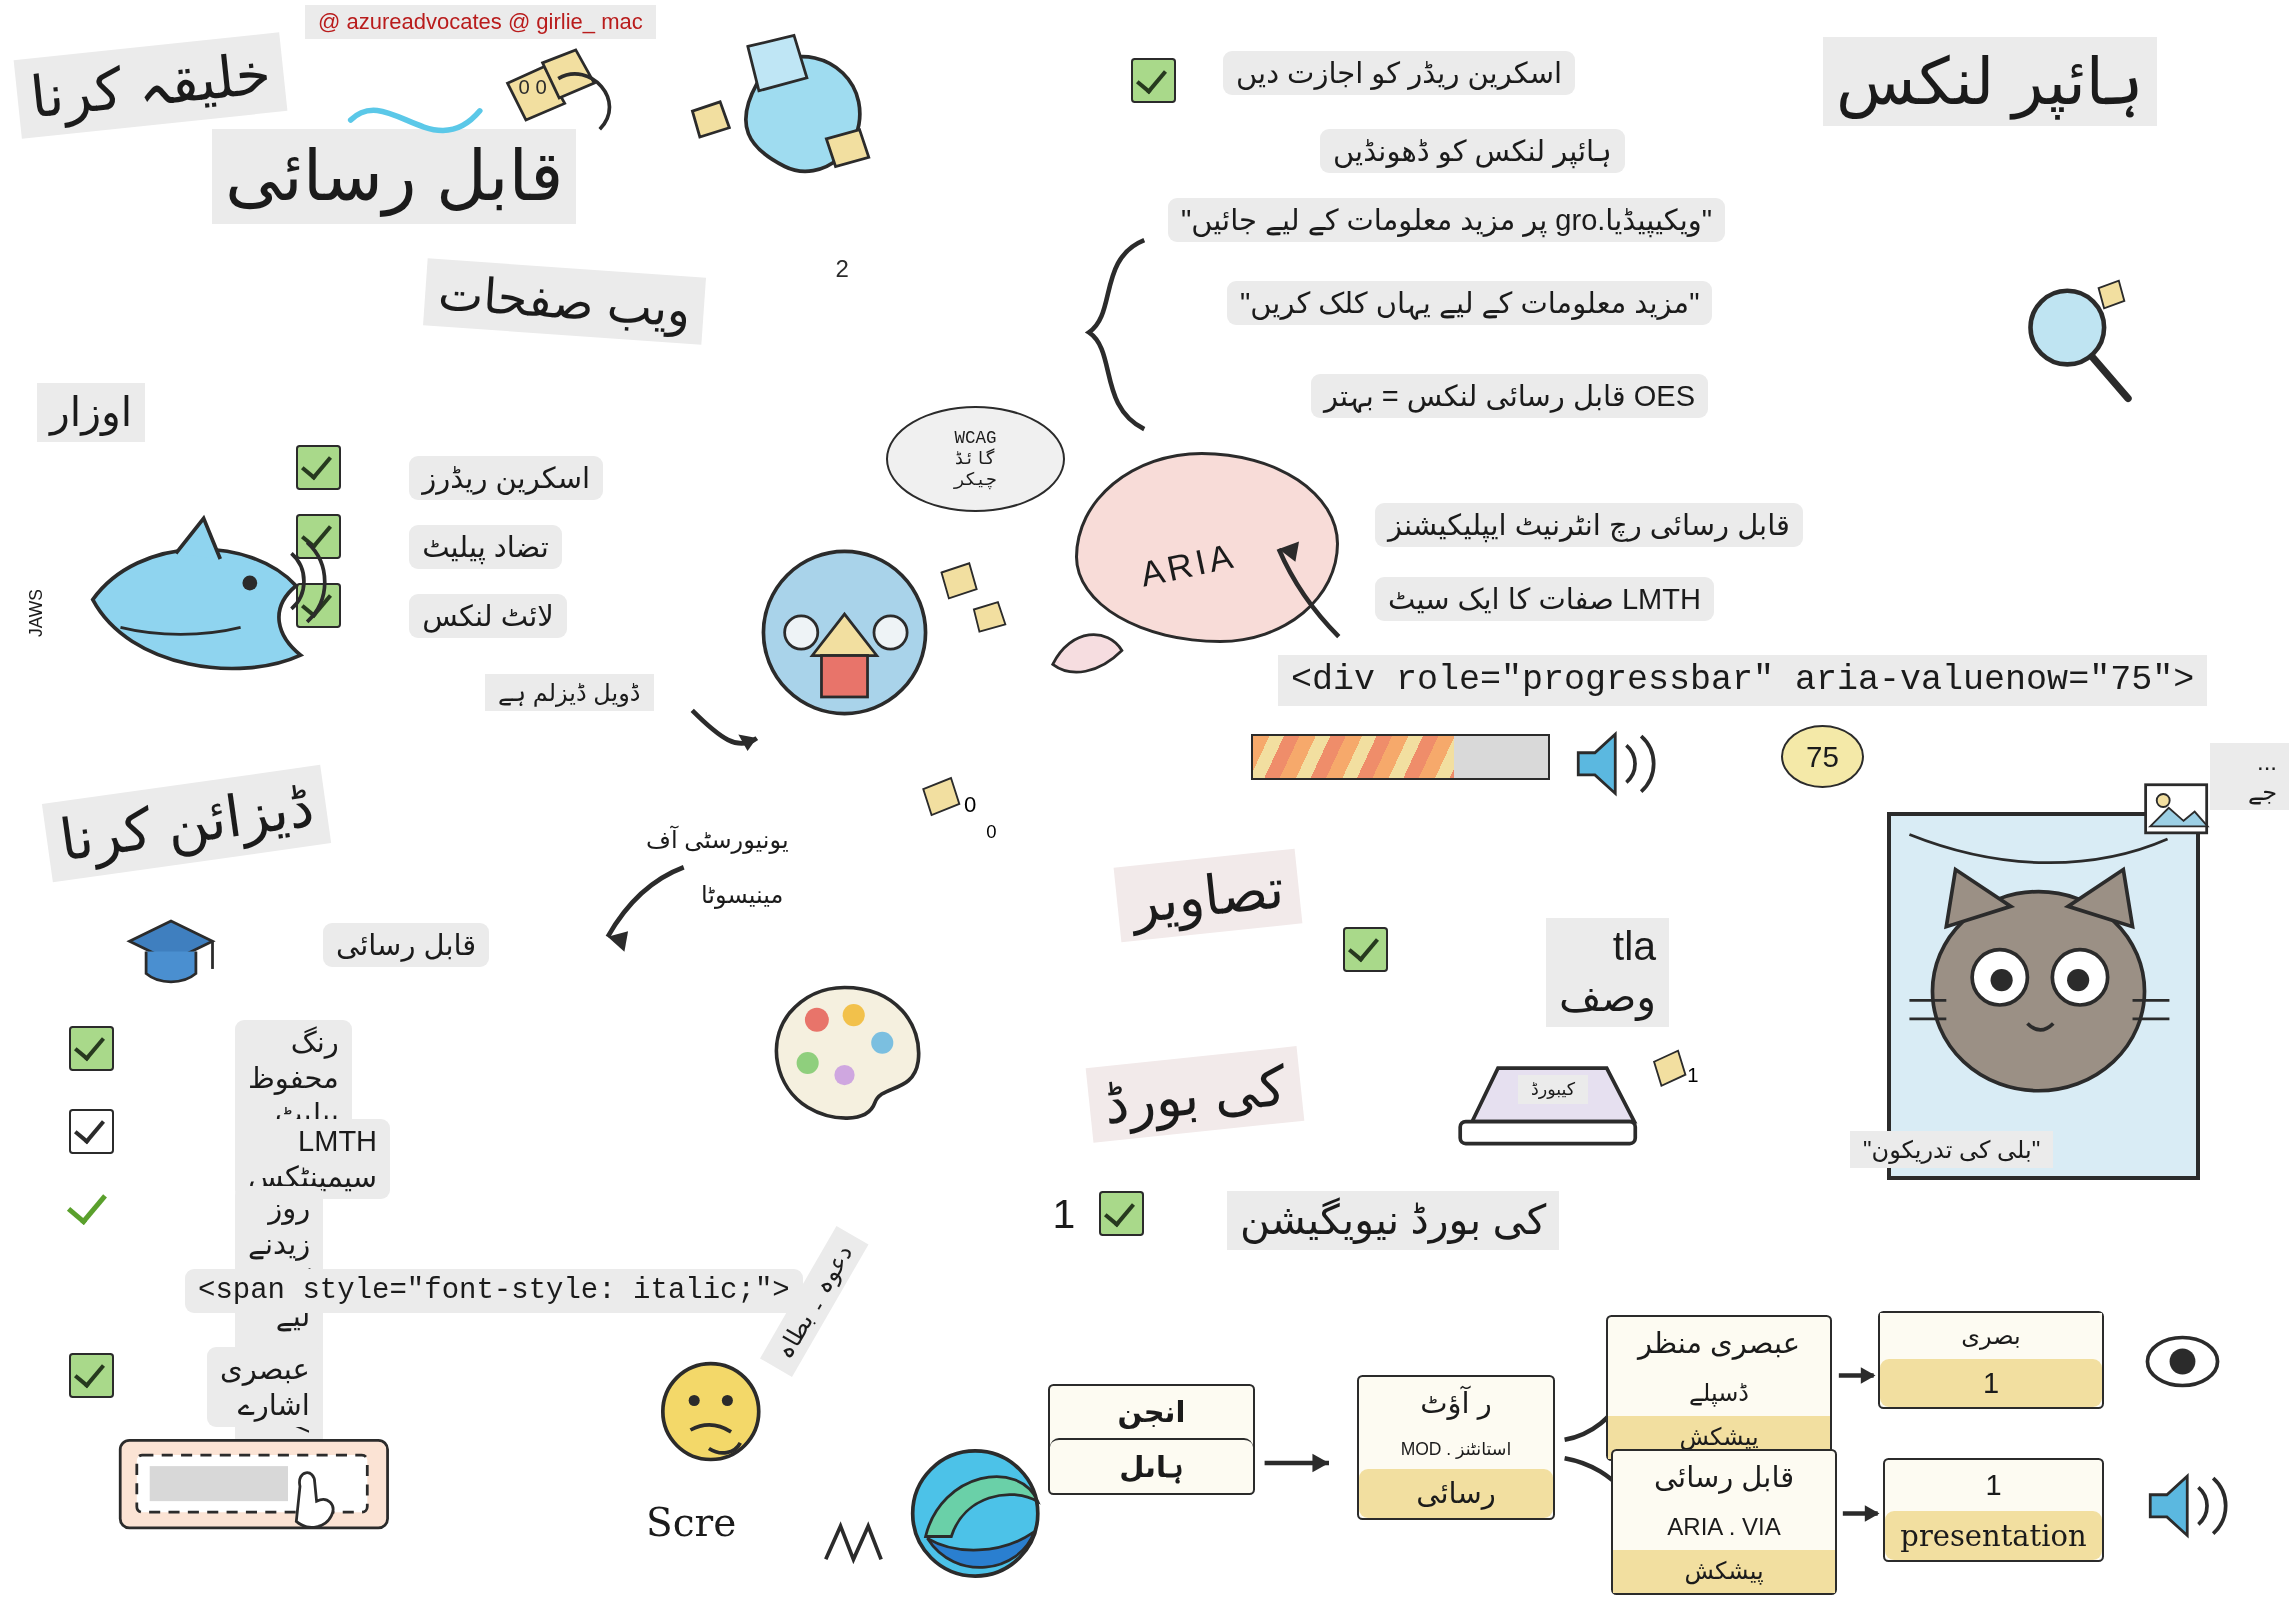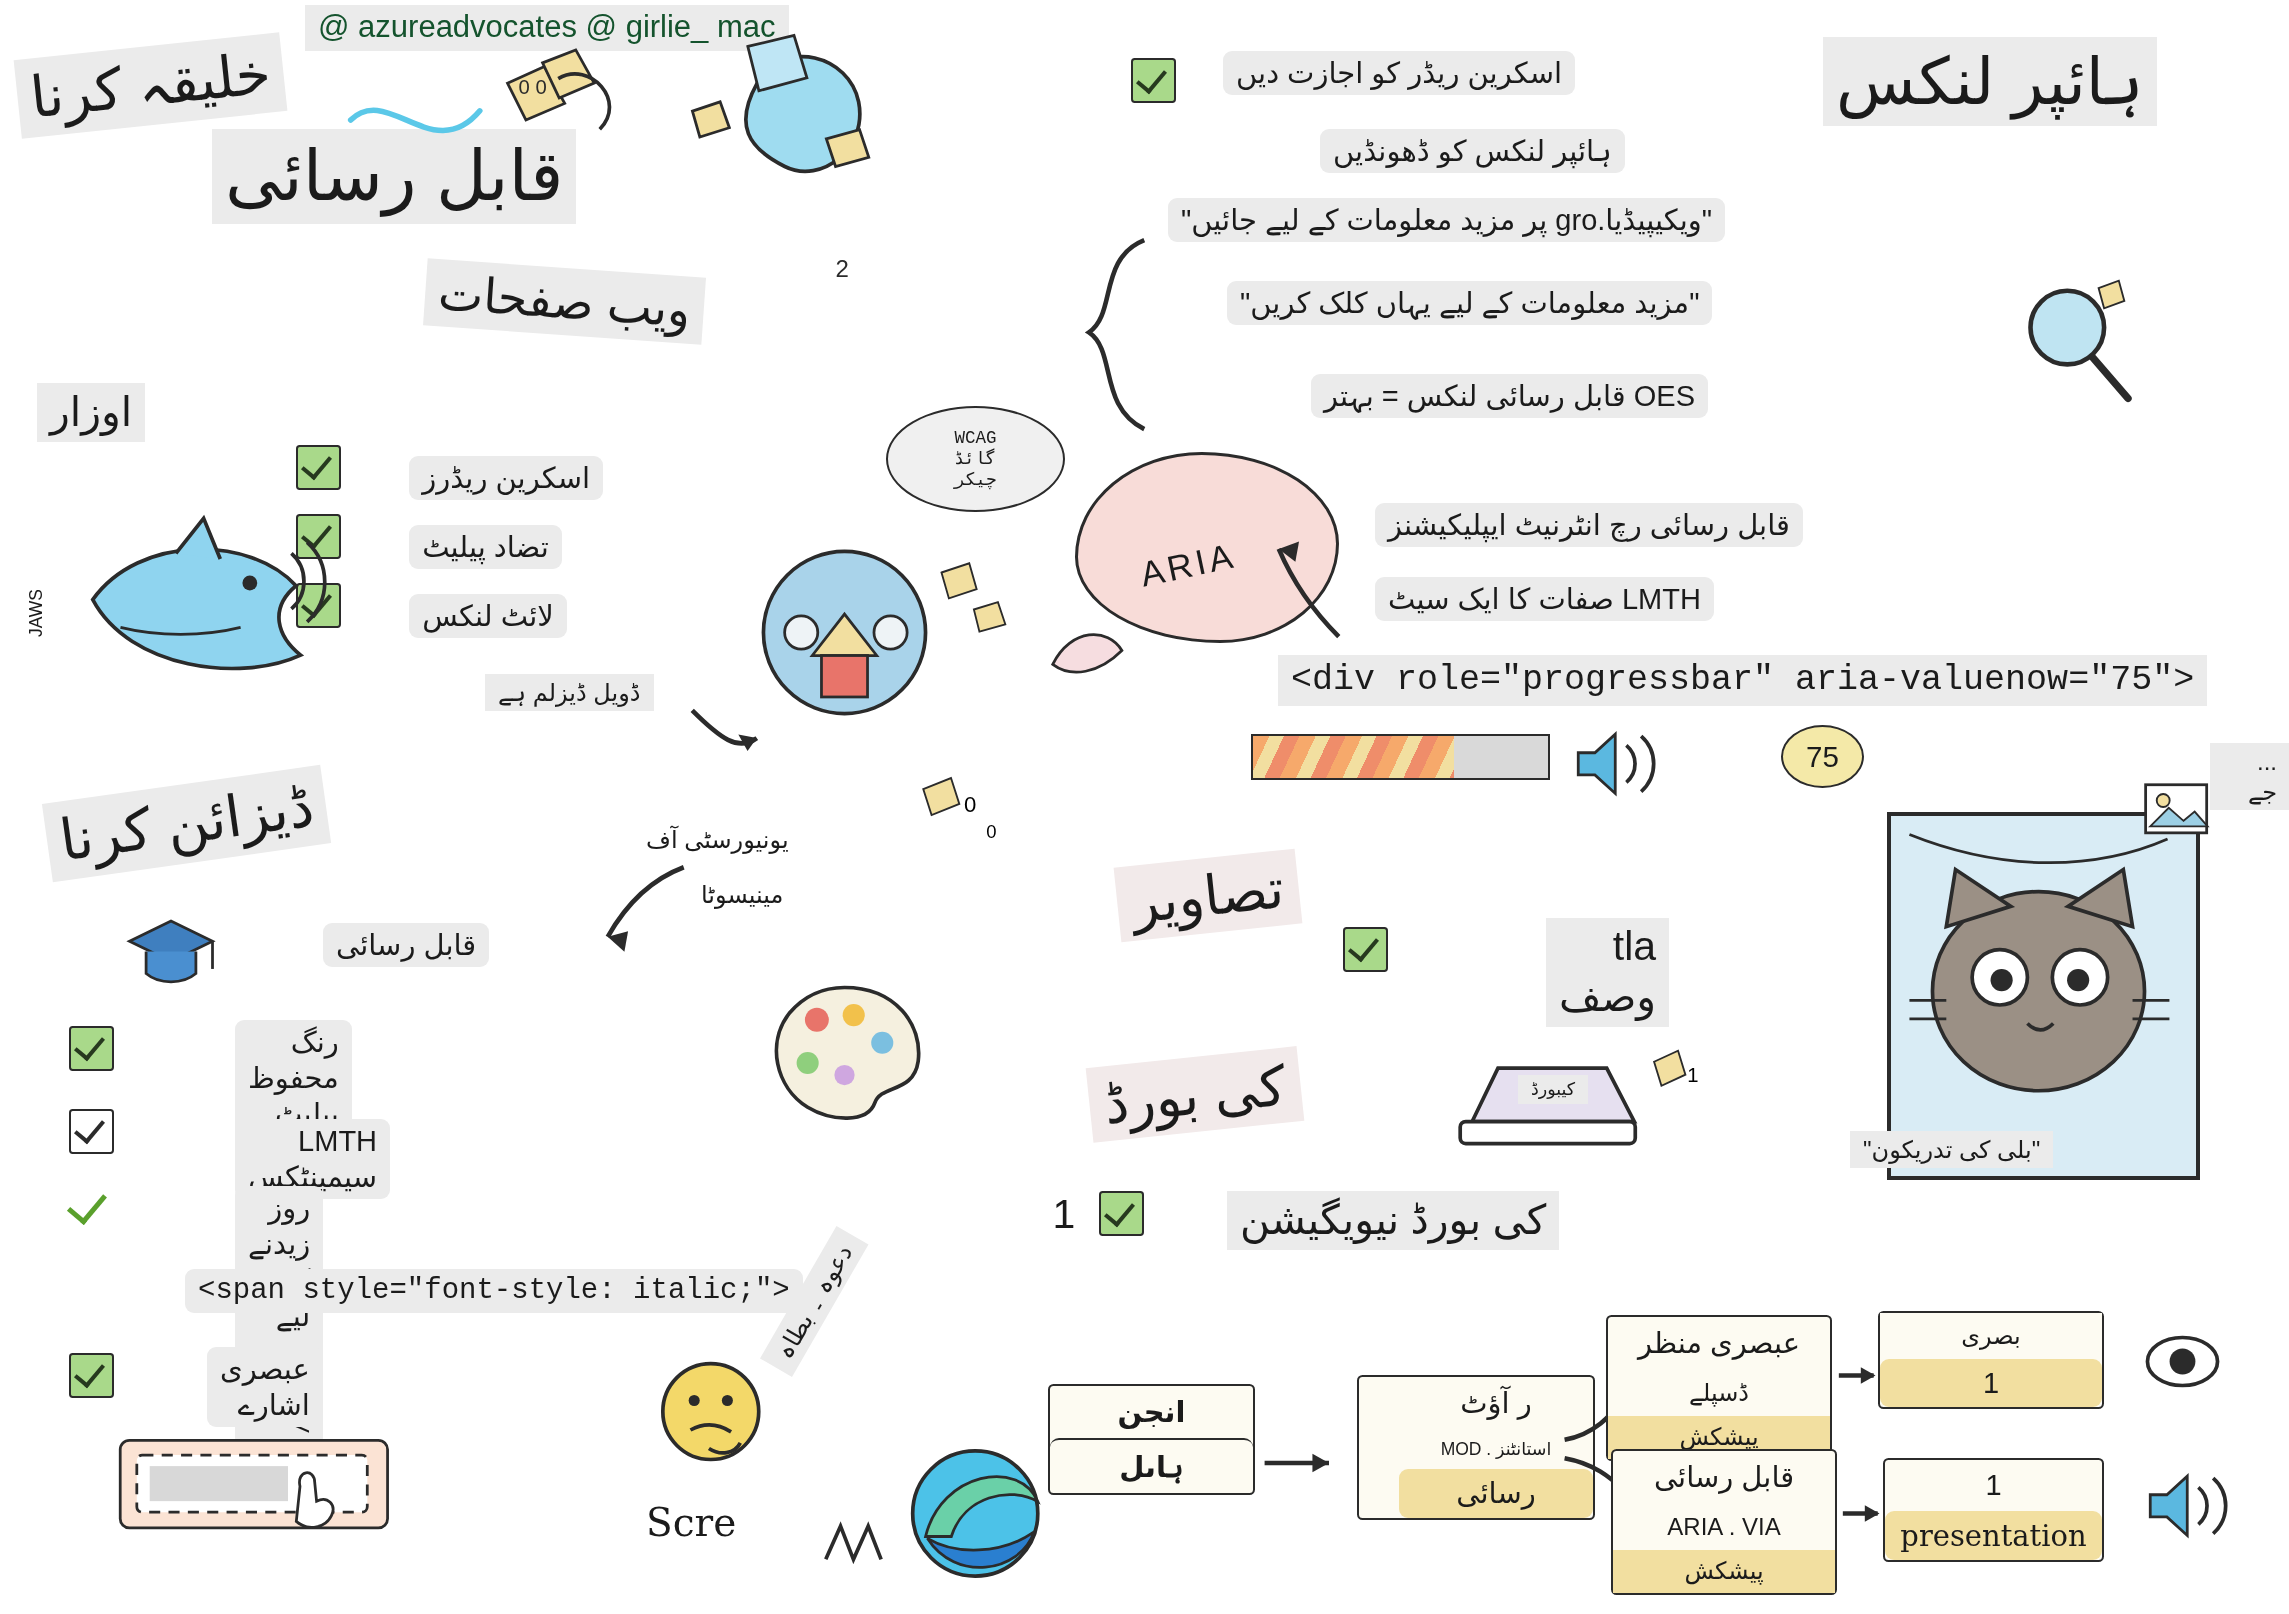--- a/index.html
+++ b/index.html
@@ -14,21 +14,21 @@
   .hl-pink{background:#f2eaea;padding:5.5px 14.8px;display:inline-block;}
   .rtl{direction:rtl;unicode-bidi:bidi-override;}
   .ltr{direction:ltr;}
   .title{font-size:57px;font-weight:400;}
   .title2{font-size:48px;}
   .h2{font-size:41px;}
   .body{font-size:29px;border-radius:9px;}
   .small{font-size:24px;}
   .tiny{font-size:17.5px;}
   .mono{font-family:"Liberation Mono","DejaVu Sans Mono",monospace;}
-  .credit{font-size:31px;color:#14532d;}
+  .credit{font-size:22px;color:#b91c1c;}
   
   .chk{width:41px;height:41px;border:2.8px solid #2b2b2b;background:#a9d98a;border-radius:3.7px;
        display:inline-block;position:relative;}
   .chk:after{content:"";position:absolute;left:10px;top:3.7px;width:13px;height:24px;
        border:solid #27391f;border-width:0 4.6px 4.6px 0;transform:rotate(40deg);}
   .chk.plain{background:#ffffff;border-color:#2b2b2b;}
   .chk.plain:after{border-color:#2b2b2b;}
   .chk.green-only{background:transparent;border:none;}
   .chk.green-only:after{border-color:#5aa02c;left:7.4px;top:0;width:16.6px;height:31px;border-width:0 5.5px 5.5px 0;}
   
@@ -294,21 +294,21 @@
 <div class="fbox" style="left:1048px;top:1384px;width:203px;font-weight:bold;">
   <div class="top body rtl">انجن</div>
   <div class="top body rtl" style="border-top:2.8px solid #2b2b2b;">ہاںل</div>
 </div>
 
 <svg class="abs" style="left:1260px;top:1440px;" width="92" height="46" viewBox="0 0 100 50">
   <path d="M5,25 h70" stroke="#2b2b2b" stroke-width="5"></path>
     <path d="M75,25 l-18,-10 v20 z" fill="#2b2b2b"></path>
 </svg>
 
-<div class="fbox" style="left:1357px;top:1375px;width:194px;padding-left:40px;">
+<div class="fbox" style="left:1357px;top:1375px;width:194px;">
   <div class="top body rtl">ر آؤٹ</div>
   <div class="top tiny rtl">استانٹنز . DOM</div>
   <div class="bot body rtl">رسائی</div>
 </div>
 
 <svg class="abs" style="left:1560px;top:1320px;" width="138" height="212" viewBox="0 0 150 230">
   <path d="M5,130 C60,120 70,70 110,48" stroke="#2b2b2b" stroke-width="5" fill="none"></path>
   <path d="M110,48 l-20,0 l8,18 z" fill="#2b2b2b"></path>
   <path d="M5,150 C60,160 70,196 110,212" stroke="#2b2b2b" stroke-width="5" fill="none"></path>
   <path d="M110,212 l-18,-8 l2,20 z" fill="#2b2b2b"></path>

